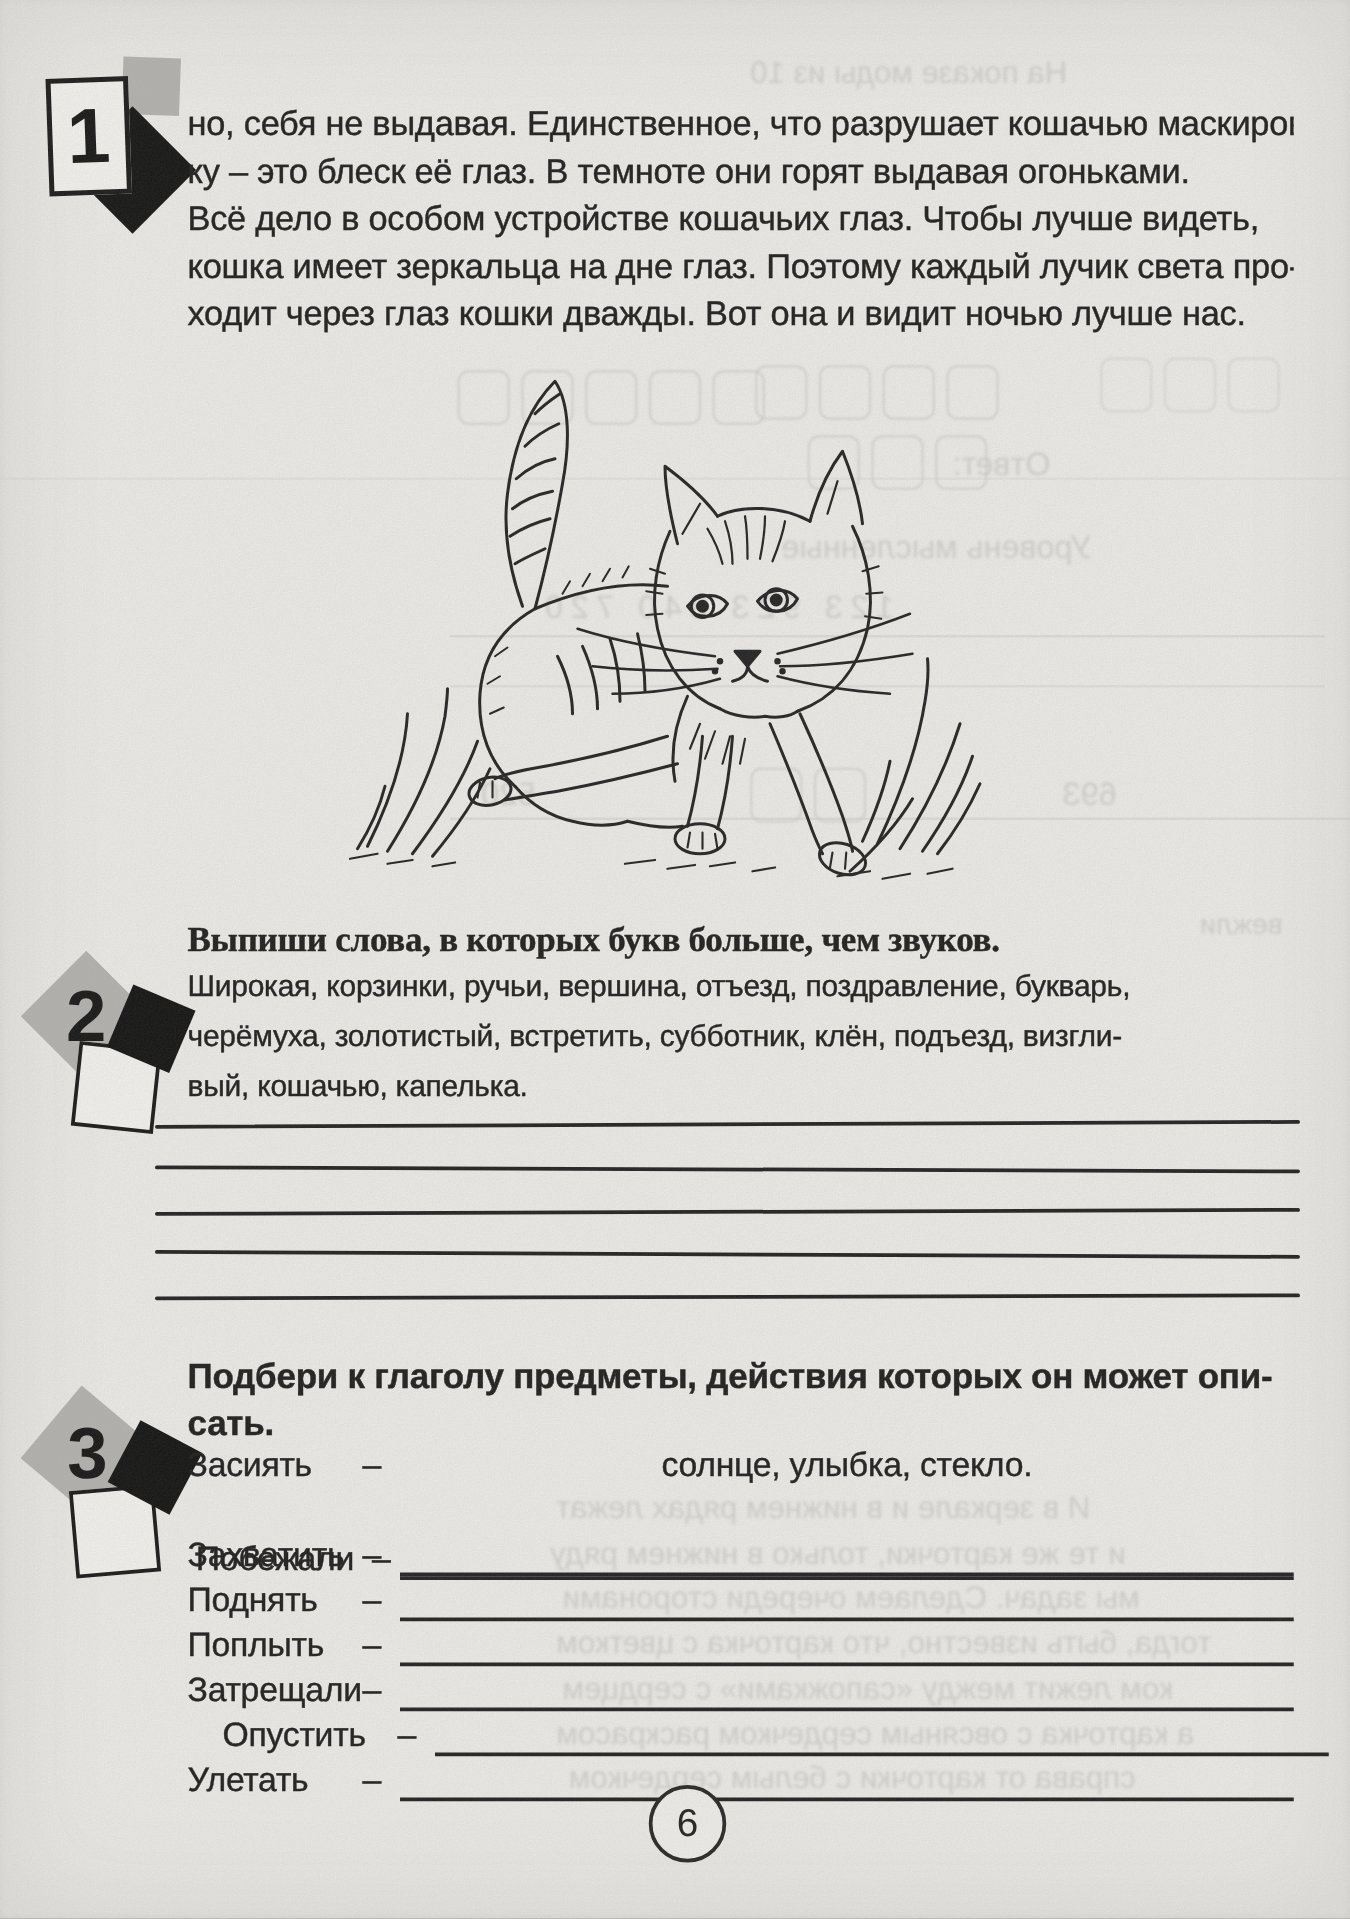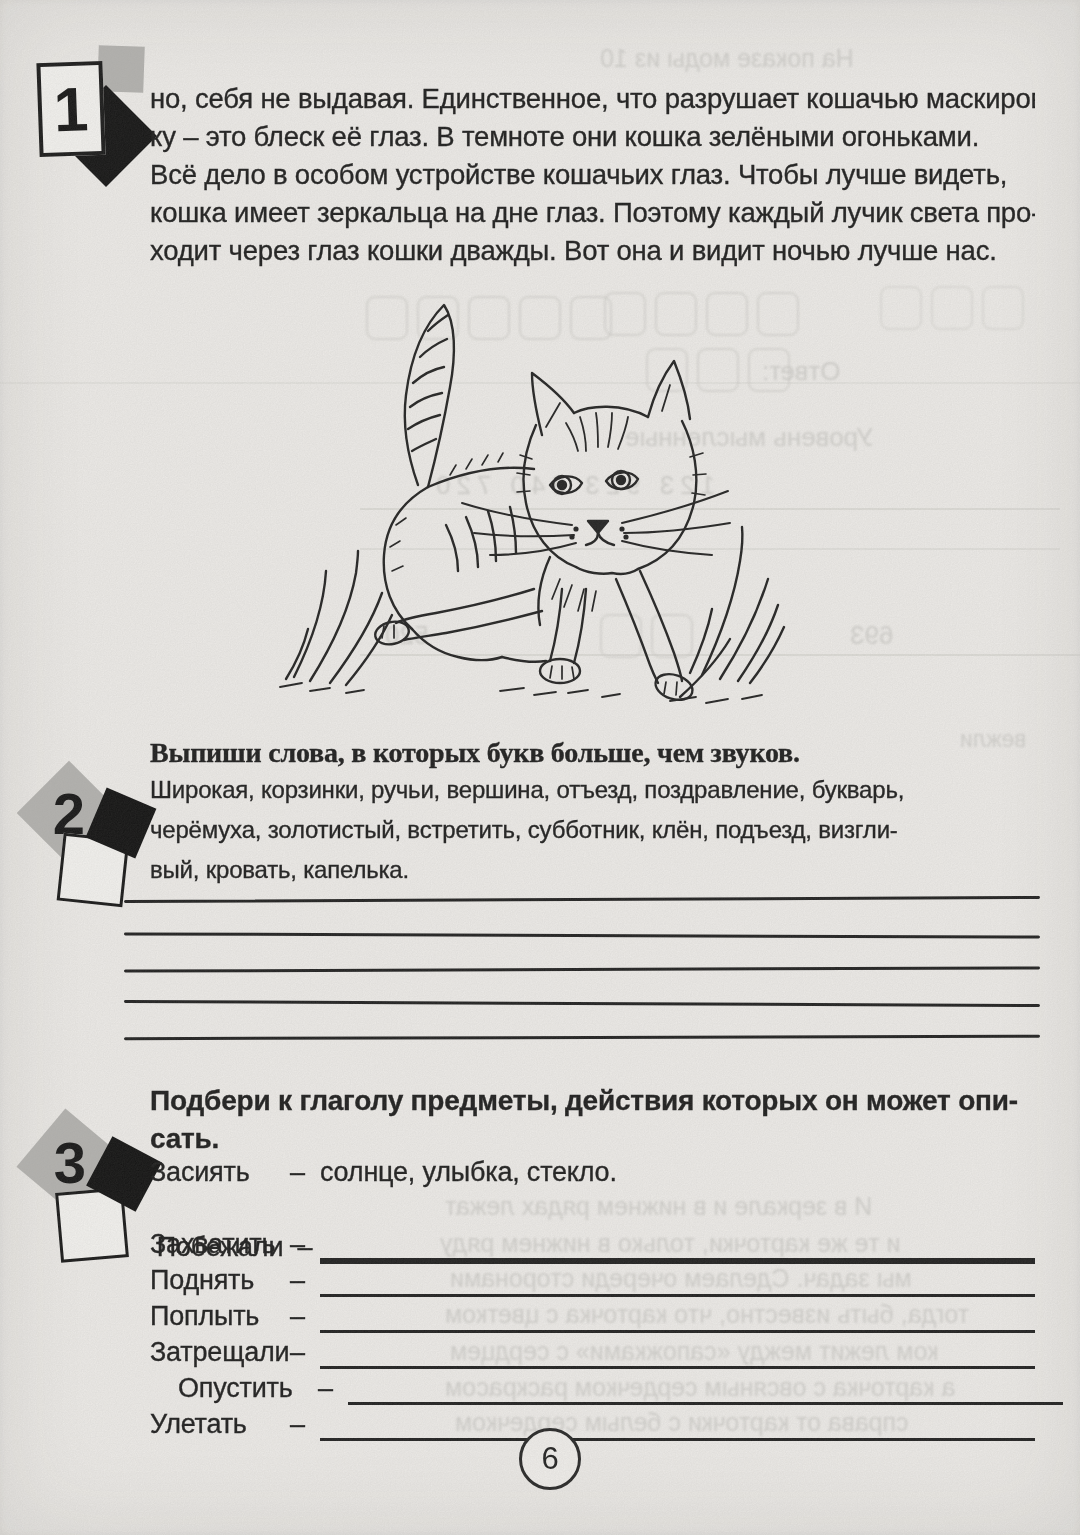--- a/index.html
+++ b/index.html
@@ -19,21 +19,21 @@
   .j::after{ content:""; display:inline-block; width:100%; height:0; }
   .t2line{ font-size:24px; line-height:40px; height:40px; white-space:nowrap;}
   .promptline{ font-size:28px; font-weight:700; line-height:38px; height:38px; white-space:nowrap;}
   
   .rule{ position:absolute; left:124px; width:916px; height:3px; background:#1b1b1b; border-radius:2px;}
   
   .vrow{ position:absolute; left:150px; width:885px; height:33px; display:flex; font-size:27px; }
   .vrow .verb{ width:140px; flex:none; }
   .vrow .dash{ width:30px; flex:none; }
   .vrow .fill{ flex:1; border-bottom:3px solid #1b1b1b; margin-bottom:1px; }
-  .vrow .ans{ flex:1; }
+  .vrow .ans{ flex:1;text-align:center; }
   
   .badge{ position:absolute; }
   .badge .sq{ position:absolute; }
   .num{ display:flex; align-items:center; justify-content:center; width:100%; height:100%;
         font-weight:700; color:#101010; }
   
   .pagenum{ position:absolute; left:519px; top:1428px; width:56px; height:56px;
     border:3px solid #222; border-radius:50%; background:#f4f2ef;
     display:flex; align-items:center; justify-content:center;
     font-size:31px; color:#1c1c1c;}
@@ -101,21 +101,21 @@
   <div class="badge" style="left:34px; top:46px; width:125px; height:145px;">
     <div class="sq" style="left:64px; top:0; width:46px; height:46px; background:#b4b3b0; transform:rotate(2deg);"></div>
     <div class="sq" style="left:36px; top:54px; width:72px; height:72px; background:#0e0e0e; transform:rotate(45deg);"></div>
     <div class="sq" style="left:4px; top:16px; width:58px; height:86px; background:#f7f6f3; border:4px solid #141414; transform:rotate(-2deg);">
       <div class="num" style="font-size:62px;">1</div>
     </div>
   </div>
 
   <div class="abs" style="left:150px; top:80px; width:885px;">
     <div class="scan bodyline j">но, себя не выдавая. Единственное, что разрушает кошачью маскиров-</div>
-    <div class="scan bodyline">ку – это блеск её глаз. В темноте они кошка зелёными огоньками.</div>
+    <div class="scan bodyline">ку – это блеск её глаз. В темноте они горят выдавая огоньками.</div>
     <div class="scan bodyline j">Всё дело в особом устройстве кошачьих глаз. Чтобы лучше видеть,</div>
     <div class="scan bodyline j">кошка имеет зеркальца на дне глаз. Поэтому каждый лучик света про-</div>
     <div class="scan bodyline">ходит через глаз кошки дважды. Вот она и видит ночью лучше нас.</div>
   </div>
 
   <svg class="abs" style="left:250px; top:288px;" width="580" height="432" viewBox="0 0 580 430" role="img">
     <g fill="none" stroke="#1d1d1d" stroke-width="2.4" stroke-linecap="round" stroke-linejoin="round">
 
       <g>
         <path d="M168,196 C158,168 152,138 156,106 C160,74 170,40 194,16 C206,34 206,66 200,98 C194,132 186,168 178,198"></path>
@@ -234,21 +234,21 @@
       <div class="num" style="font-size:58px; transform:rotate(-45deg);">2</div>
     </div>
     <div class="sq" style="left:34px; top:66px; width:60px; height:62px; background:#f7f6f3; border:3.5px solid #121212; transform:rotate(6deg);"></div>
     <div class="sq" style="left:68px; top:26px; width:54px; height:54px; background:#0c0c0c; transform:rotate(23deg);"></div>
   </div>
 
   <div class="abs scan promptline" style="left:150px; top:734px;font-family:Liberation Serif, serif;">Выпиши слова, в которых букв больше, чем звуков.</div>
   <div class="abs" style="left:150px; top:770px; width:885px;">
     <div class="scan t2line j">Широкая, корзинки, ручьи, вершина, отъезд, поздравление, букварь,</div>
     <div class="scan t2line j">черёмуха, золотистый, встретить, субботник, клён, подъезд, визгли-</div>
-    <div class="scan t2line">вый, кровать, капелька.</div>
+    <div class="scan t2line">вый, кошачью, капелька.</div>
   </div>
 
   <div class="rule" style="top:898px; transform:rotate(-.25deg);"></div>
   <div class="rule" style="top:934px; transform:rotate(.2deg);"></div>
   <div class="rule" style="top:968px; transform:rotate(-.2deg);"></div>
   <div class="rule" style="top:1002px; transform:rotate(.25deg);"></div>
   <div class="rule" style="top:1036px; transform:rotate(-.15deg);"></div>
 
   <div class="badge" style="left:20px; top:1124px; width:130px; height:150px;">
     <div class="sq" style="left:12px; top:0px; width:76px; height:76px; background:#b4b3b0; transform:rotate(40deg);">

